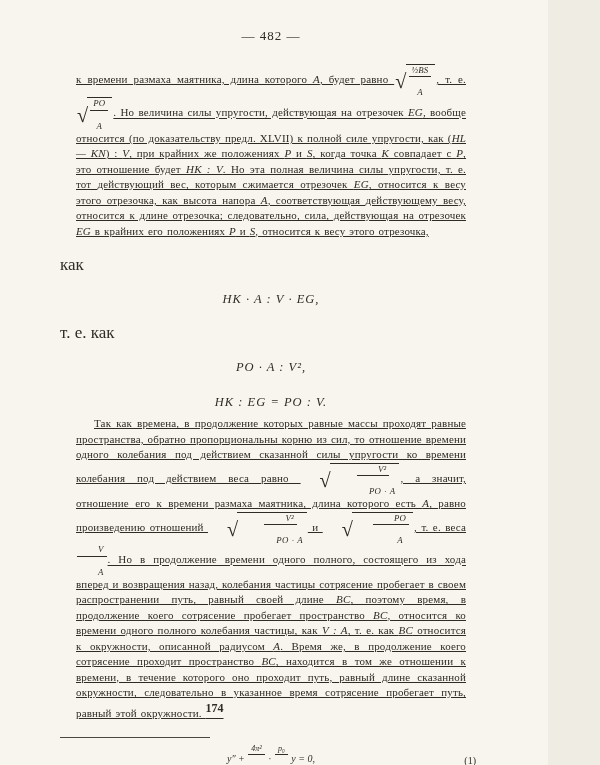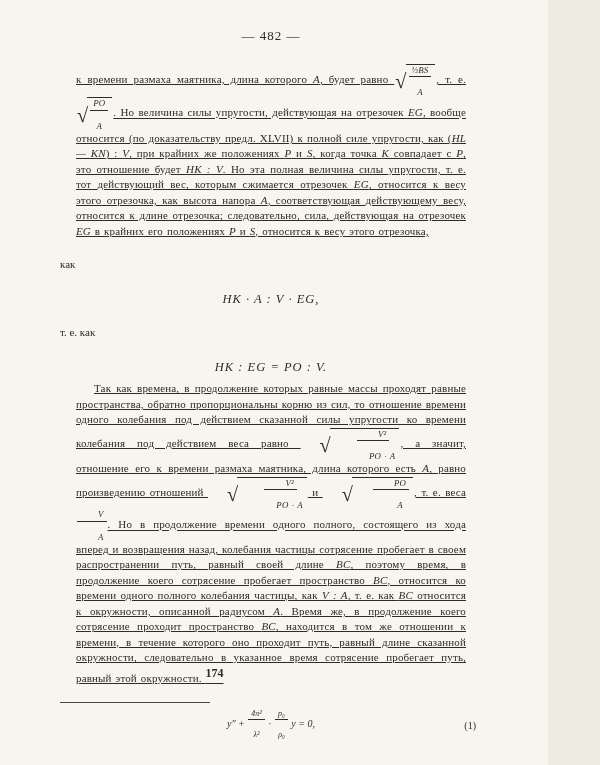--- a/index.html
+++ b/index.html
@@ -66,21 +66,21 @@
     font-style:normal;
     transform:translateY(1px);
   }
   .sqrt .radbody{
     border-top:1px solid currentColor;
     padding:1px 3px 0 2px;
     margin-left:-1px;
   }
   
   .eq-group{ margin:2px 0 4px; }
-  .eq-label{ font-size:11px; line-height:15px; margin-top:18px; }
+  .eq-label{ font-size:17px; line-height:15px; margin-top:18px; }
   .eq-line{
     text-align:center;
     font-style:italic;
     font-size:12.5px;
     letter-spacing:1px;
     margin:20px 0 6px;
   }
   
   .fn-sep{
     width:150px;
@@ -128,20 +128,21 @@
         <span class="radbody"><span class="frac">
             <span class="num">PO</span>
             <span class="den">A</span>
           </span></span>
       </span><span>. Но величина силы упругости, действующая на отрезочек </span><span class="it">EG</span><span>, вообще относится (по доказательству предл. XLVII) к полной силе упругости, как (</span><span class="it">HL — KN</span><span>) : </span><span class="it">V</span><span>, при крайних же положениях </span><span class="it">P</span><span> и </span><span class="it">S</span><span>, когда точка </span><span class="it">K</span><span> совпадает с </span><span class="it">P</span><span>, это отношение будет </span><span class="it">HK : V</span><span>. Но эта полная величина силы упругости, т. е. тот действующий вес, которым сжимается отрезочек </span><span class="it">EG</span><span>, относится к весу этого отрезочка, как высота напора </span><span class="it">A</span><span>, соответствующая действующему весу, относится к длине отрезочка; следовательно, сила, действующая на отрезочек </span><span class="it">EG</span><span> в крайних его положениях </span><span class="it">P</span><span> и </span><span class="it">S</span><span>, относится к весу этого отрезочка,</span></p>
 
   <div class="eq-group">
     <div class="eq-label">как</div>
     <div class="eq-line">HK · A : V · EG,</div>
     <div class="eq-label">т. е. как</div>
+    <div class="eq-line">PO · A : V²,</div>
     <div class="eq-line">HK : EG = PO : V.</div>
   </div>
 
   <p class="para indent"><span>Так как времена, в продолжение которых равные массы проходят равные пространства, обратно пропорциональны корню из сил, то отношение времени одного колебания под действием сказанной силы упругости ко времени колебания под действием веса равно </span><span class="sqrt">
         <span class="rad">√</span>
         <span class="radbody"><span class="frac">
             <span class="num">V²</span>
             <span class="den">PO · A</span>
           </span></span>
       </span><span>, а значит, отношение его к времени размаха маятника, длина которого есть </span><span class="it">A</span><span>, равно произведению отношений </span><span class="sqrt">

